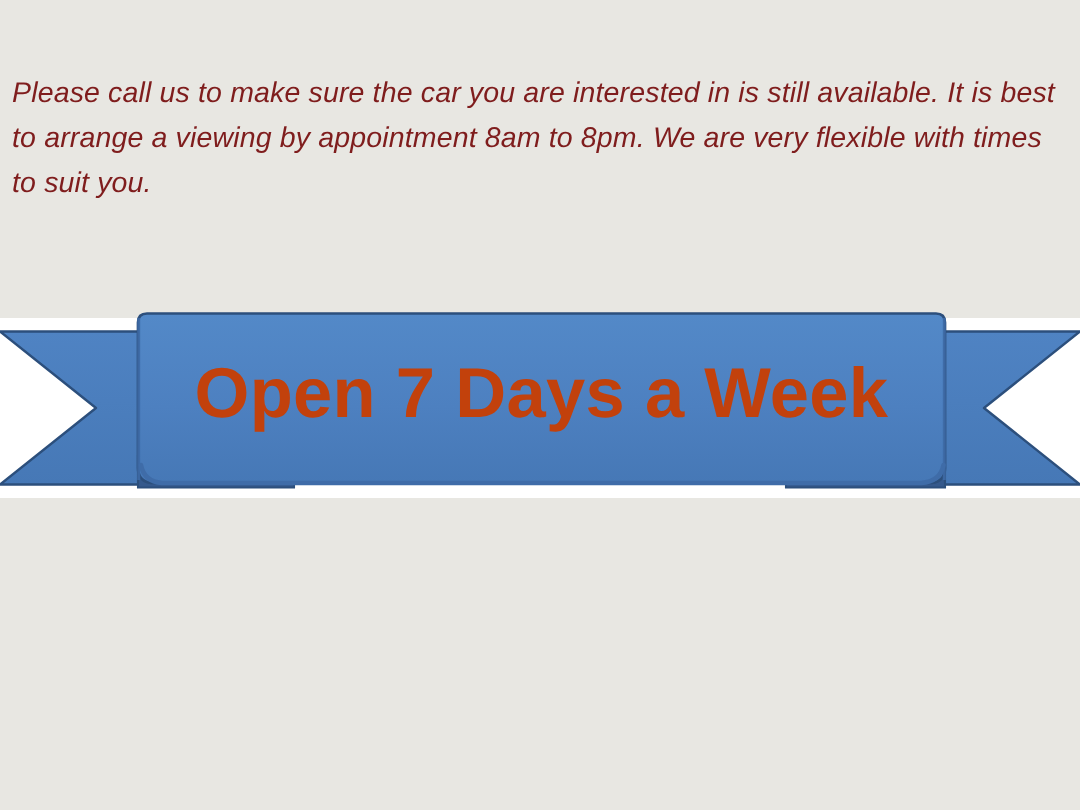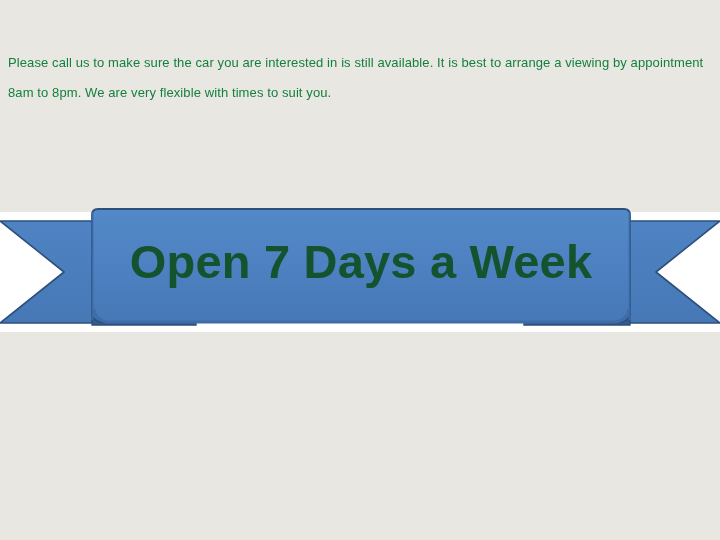--- a/index.html
+++ b/index.html
@@ -22,25 +22,26 @@
     height: 540px;
     background: #e8e7e2;
   }
 
   
   .notice {
     position: absolute;
     left: 8px;
     top: 48px;
     width: 700px;
-    color: #15803d;
-    font-size: 13px;
+    color: #7f1d1d;
+    font-size: 19px;
     line-height: 30px;
     letter-spacing: 0.1px;
     white-space: pre-wrap;
+    font-style: italic;
   }
 
   
   .white-band {
     position: absolute;
     left: 0;
     top: 212px;
     width: 720px;
     height: 120px;
     background: #ffffff;
@@ -62,21 +63,21 @@
 
   .ribbon-title {
     position: absolute;
     left: 92px;
     top: 9px;
     width: 538px;
     height: 104px;
     display: flex;
     align-items: center;
     justify-content: center;
-    color: #14532d;
+    color: #c2410c;
     font-size: 47px;
     font-weight: bold;
     letter-spacing: 0.2px;
     line-height: 1;
     text-align: right;
     white-space: nowrap;
     pointer-events: none;
   }
 </style>
 </head>

